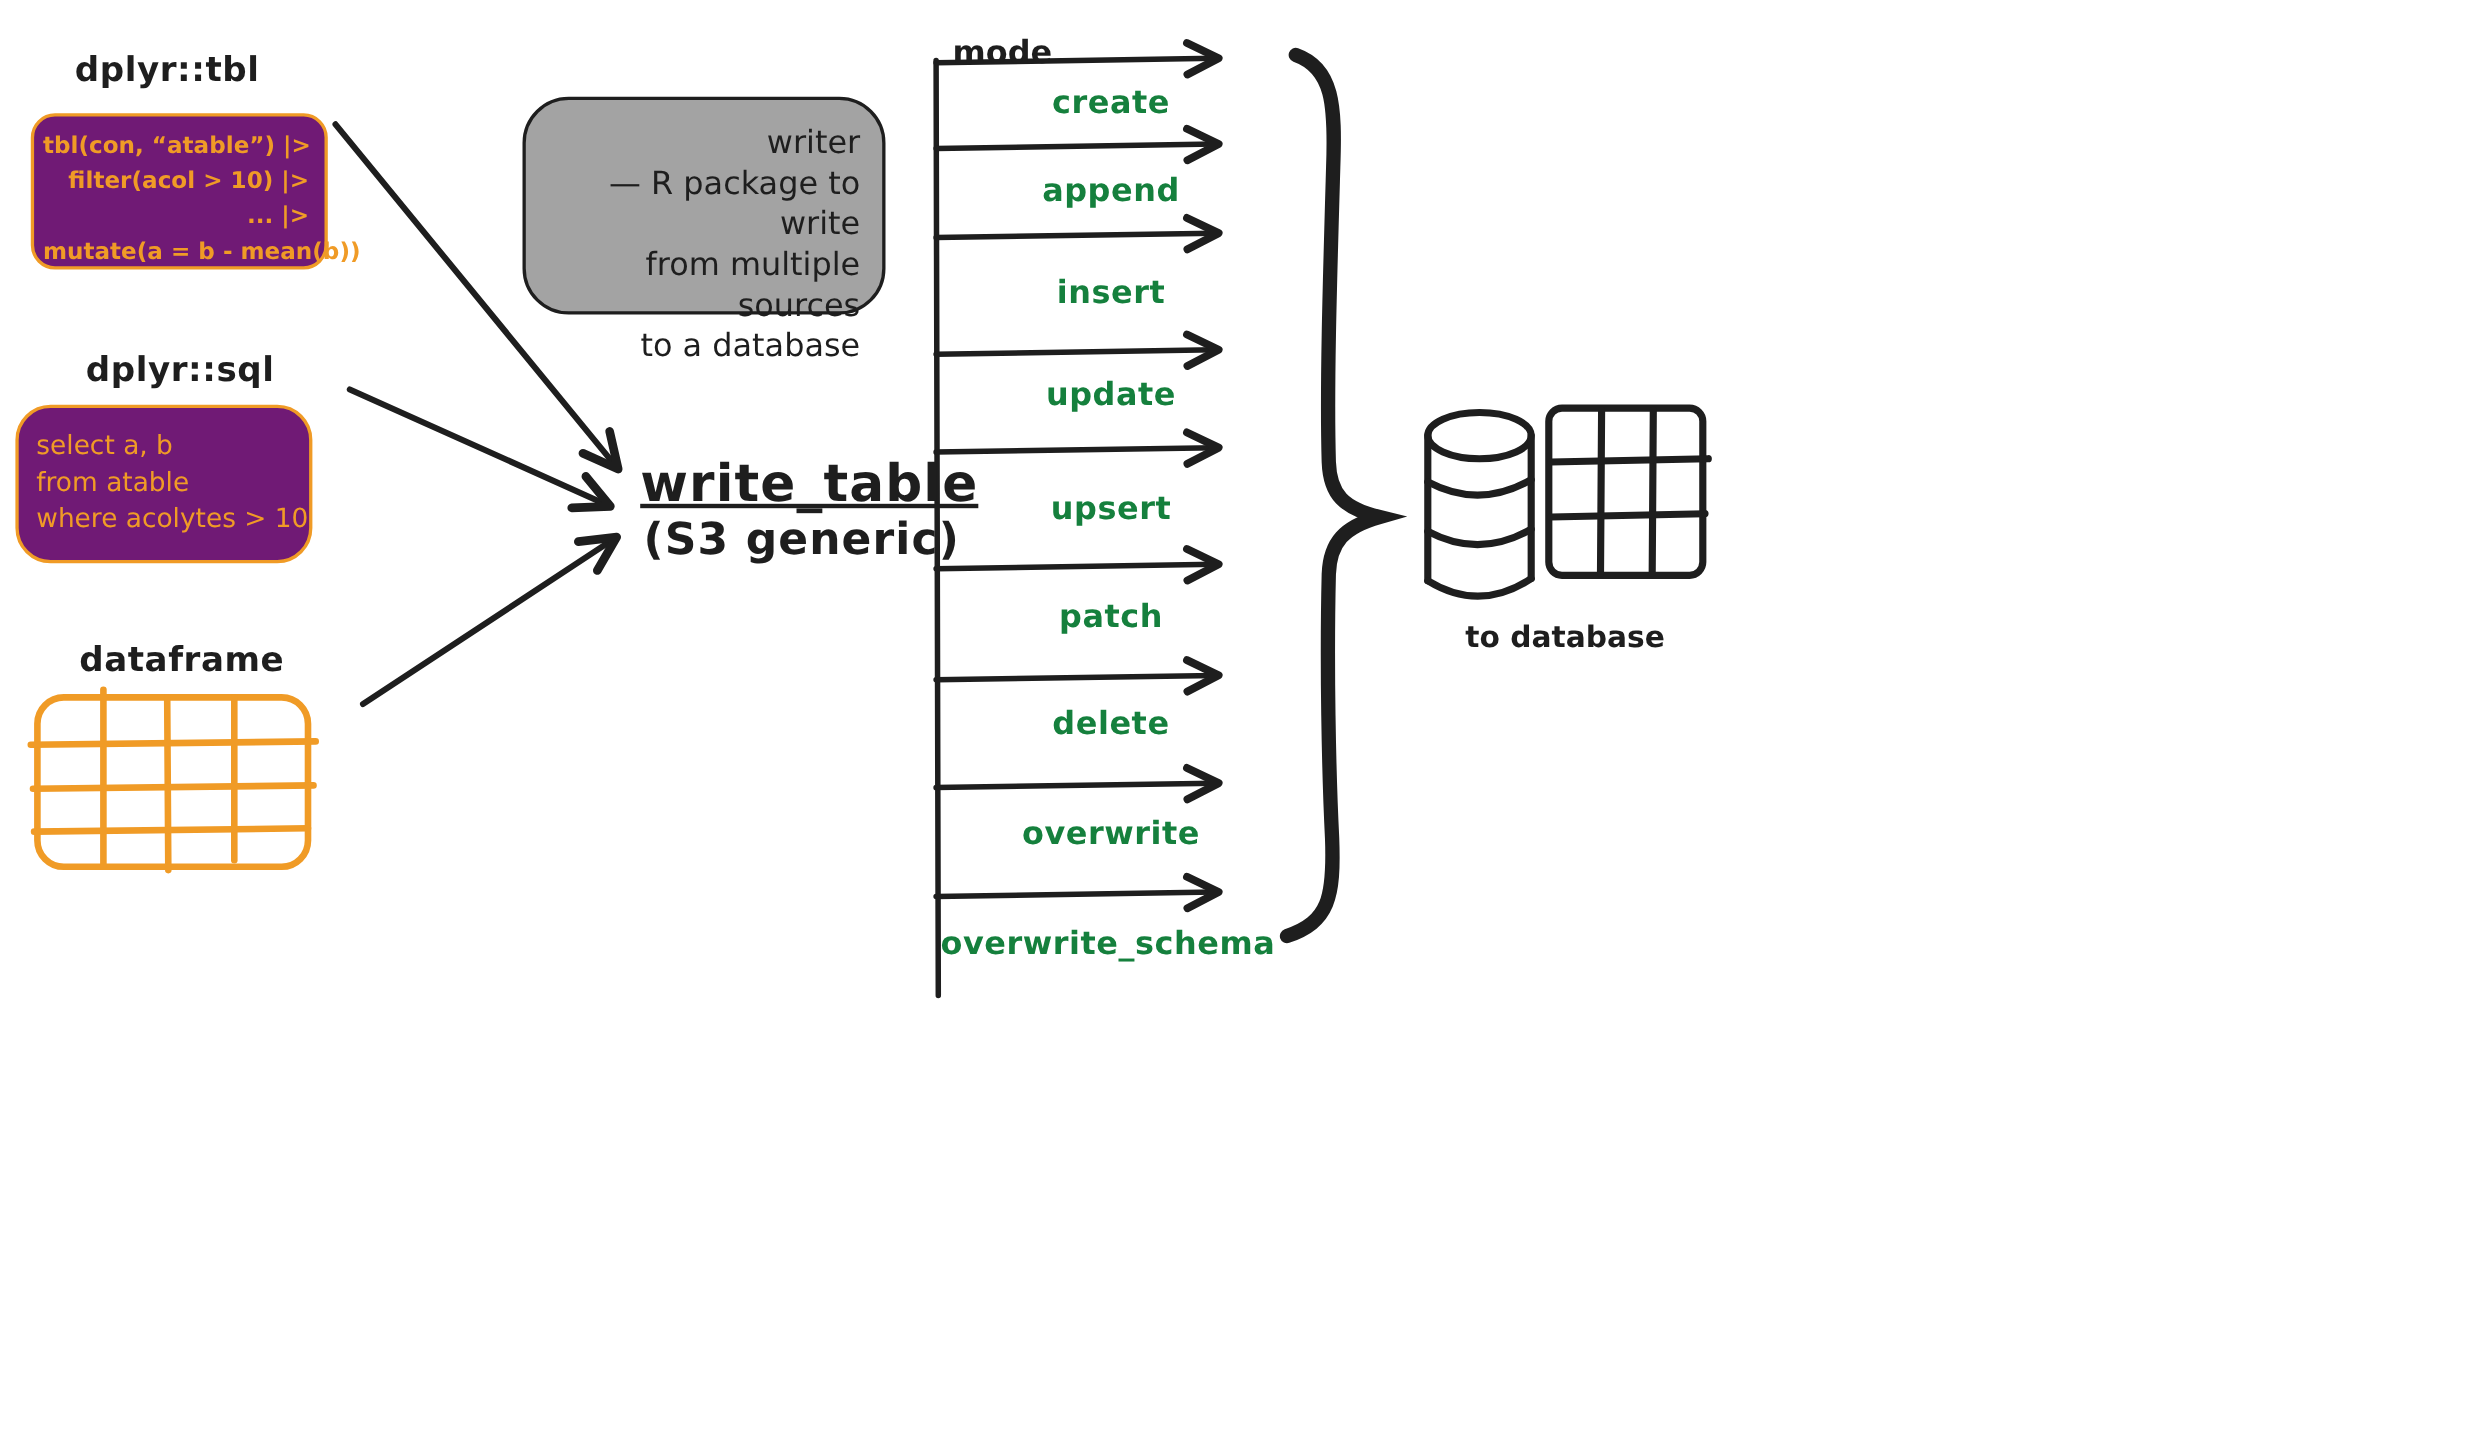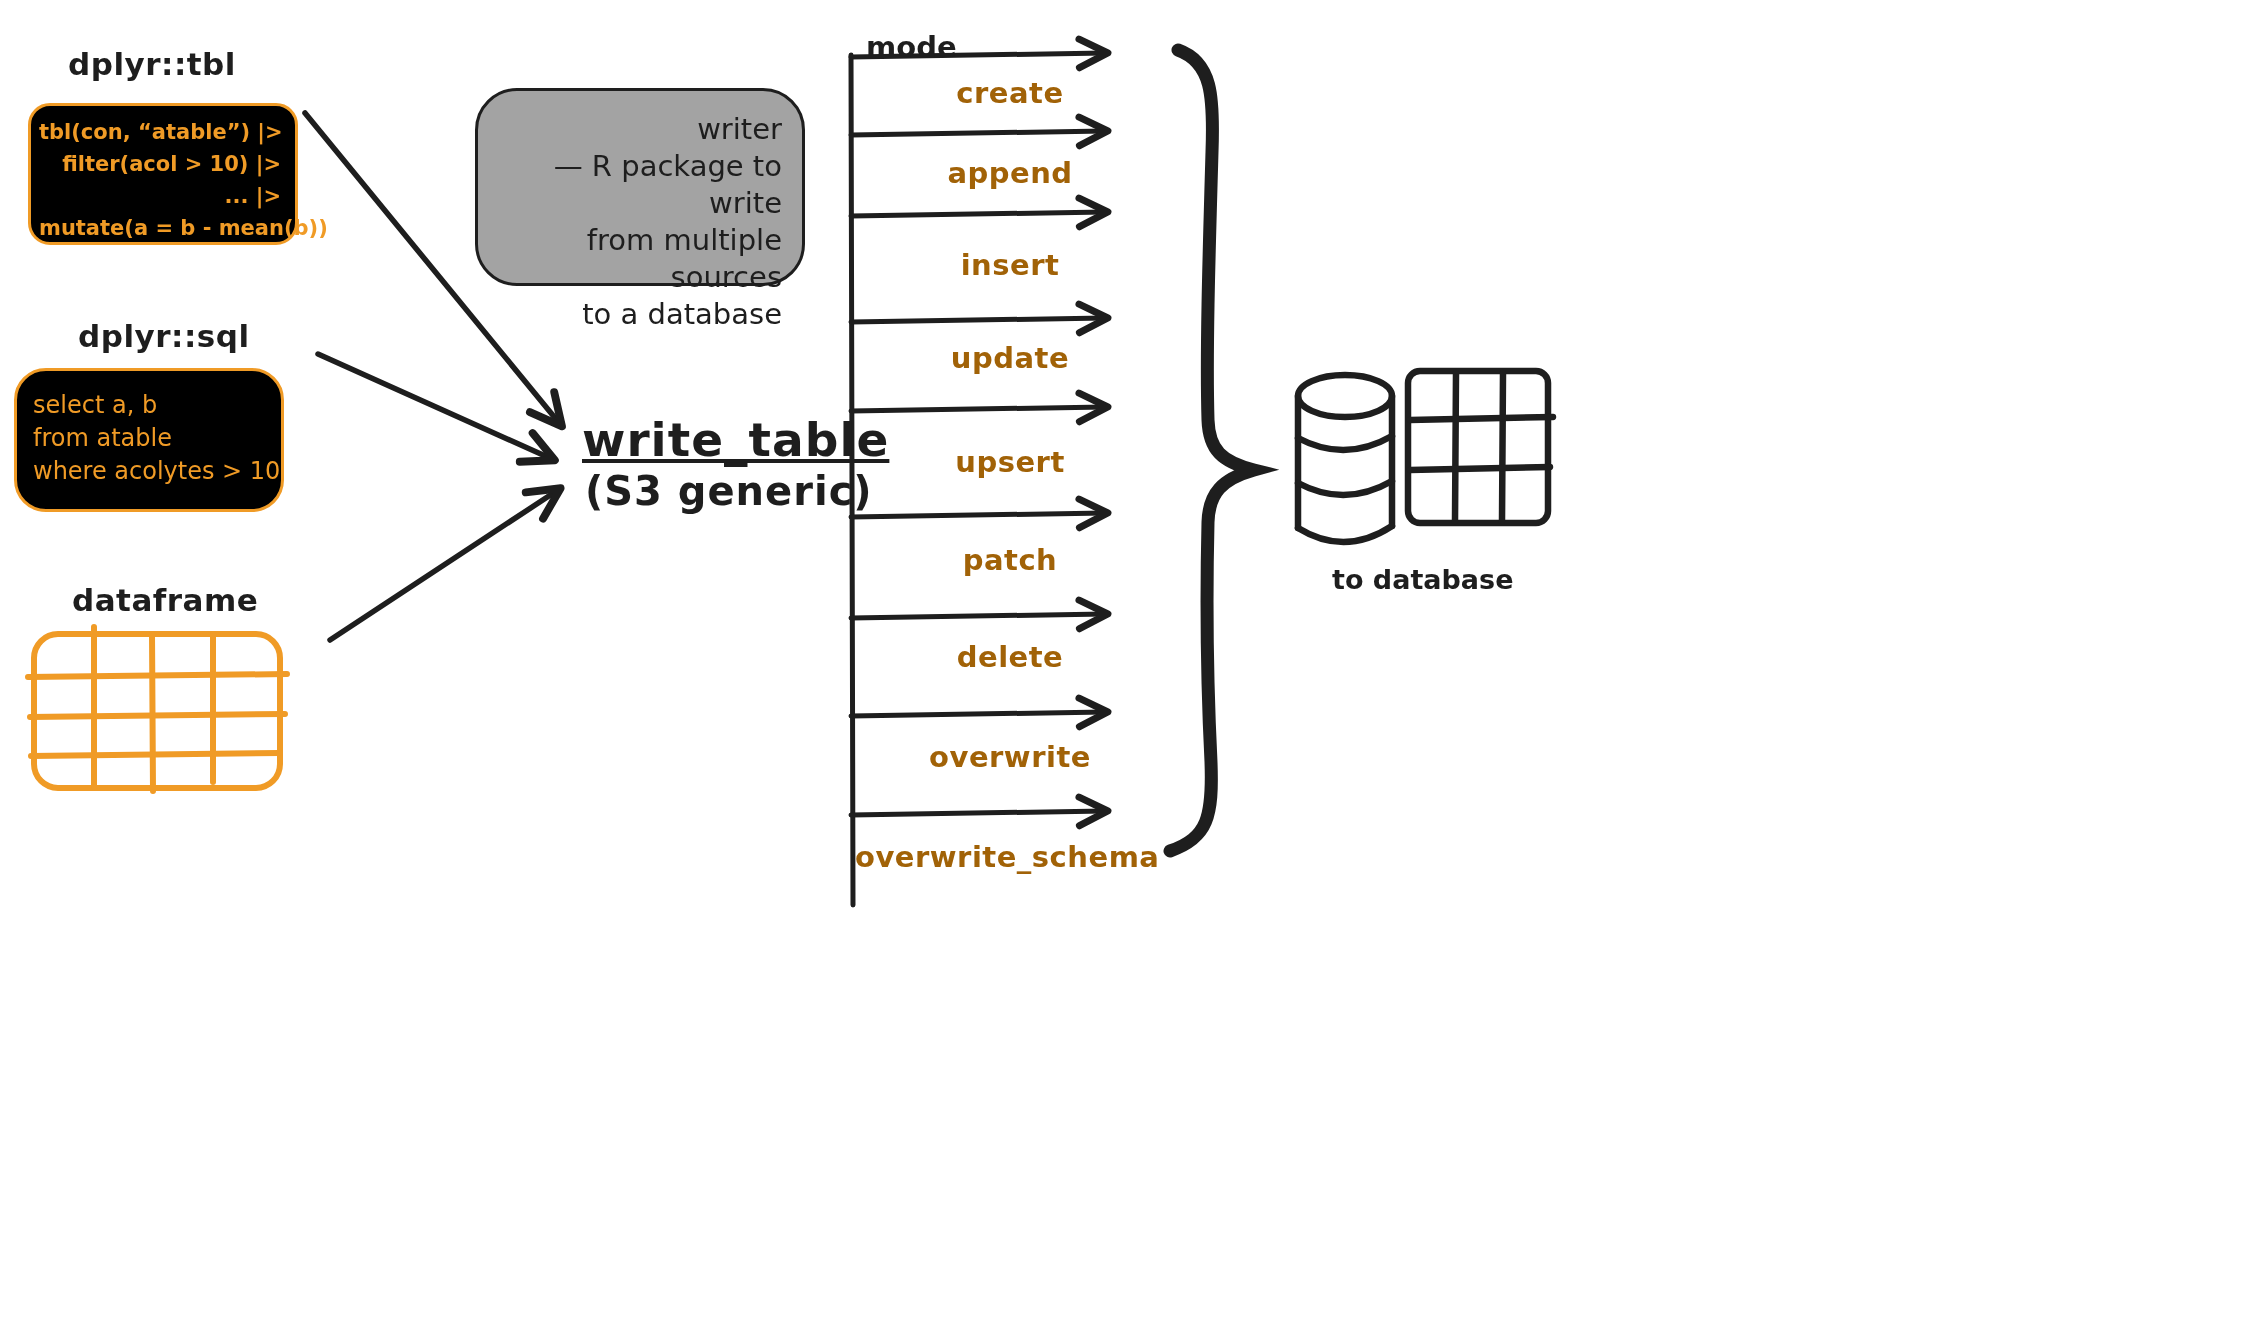--- a/index.html
+++ b/index.html
@@ -11,38 +11,38 @@
     overflow:hidden;
     background:#ffffff;
   }
   .abs{position:absolute;}
   svg.layer{position:absolute;left:0;top:0;}
   .src-label{
     font-size:31px;font-weight:700;letter-spacing:0.5px;color:#1e1e1e;
   }
   .code-box{
     border:3.5px solid #f09b26;border-radius:22px;color:#f09b26;
-    font-weight:600;background:#000000;box-sizing:border-box;
+    font-weight:600;background:#701a75;box-sizing:border-box;
   }
   .code-box .cl{white-space:pre;}
   .box-tbl{width:270px;height:142px;font-size:21px;line-height:32px;
     text-align:right;padding:10px 14px 0 8px;}
   .box-sql{width:270px;height:144px;font-size:24px;line-height:33px;
     text-align:left;padding:18px 10px 0 16px;border-radius:32px;font-weight:500;}
   .writer-box{
     width:330px;height:198px;border:3.5px solid #1e1e1e;border-radius:42px;
     box-sizing:border-box;text-align:right;padding:20px 20px 0 10px;
     font-size:29px;line-height:37px;font-weight:500;color:#1e1e1e;background:#a3a3a3;
   }
   .write-table-title{font-size:47px;font-weight:700;letter-spacing:1px;color:#1e1e1e;}
   .write-table-sub{font-size:40px;font-weight:600;letter-spacing:1px;color:#1e1e1e;text-align:right;}
   .mode-label{font-size:29px;font-weight:700;color:#1e1e1e;}
   .mode-item{
     width:300px;text-align:center;font-size:29px;font-weight:700;
-    color:#a16207;letter-spacing:0.5px;
+    color:#15803d;letter-spacing:0.5px;
   }
   .dest-label{font-size:27px;font-weight:600;color:#1e1e1e;}
 </style>
 </head>
 <body>
 
 <div class="canvas">
 
   <svg class="layer" width="2245" height="1317" viewBox="0 0 2245 1317">
     <defs>

